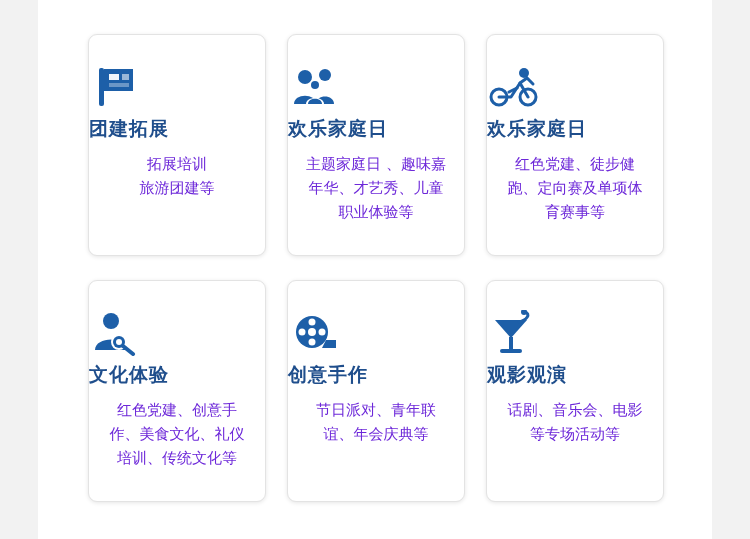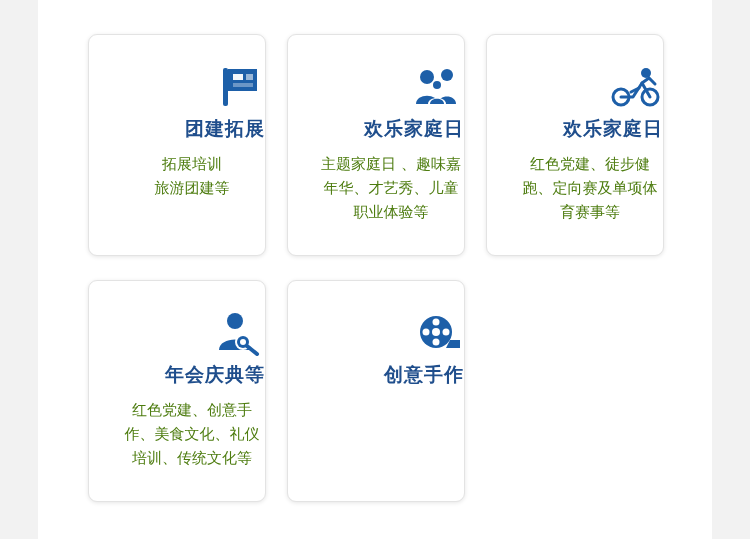--- a/index.html
+++ b/index.html
@@ -48,21 +48,21 @@
   .card {
     width: 178px;
     height: 222px;
     background: #ffffff;
     border: 1px solid #e3e3e3;
     border-radius: 9px;
     box-shadow: 0 1px 4px rgba(0,0,0,0.10);
     box-sizing: border-box;
     display: flex;
     flex-direction: column;
-    align-items: flex-end;
+    align-items: flex-start;
     padding-top: 26px;
   }
   .icon-wrap {
     height: 52px;
     display: flex;
     align-items: center;
     justify-content: center;
   }
   .card-title {
     font-size: 19px;
@@ -70,22 +70,23 @@
     color: #1f4e8c;
     letter-spacing: 1px;
     margin-top: 4px;
     line-height: 1.2;
   }
   .card-desc {
     margin-top: 12px;
     width: 146px;
     font-size: 15px;
     line-height: 1.62;
-    color: #4d7c0f;
+    color: #6d28d9;
     text-align: center;
+    margin-left: 15px;
   }
   .svg-icon { display: block; }
 </style>
 </head>
 <body>
 
 <div class="page">
   <div class="edge-left"></div>
   <div class="edge-right"></div>
 
@@ -142,34 +143,48 @@
       <div class="icon-wrap">
         <svg class="svg-icon" width="52" height="46" viewBox="0 0 52 46" aria-hidden="true">
           <circle cx="22" cy="11" r="8" fill="#1d5fa8"></circle>
           <path d="M6 40 C6 26 38 26 38 40 Z" fill="#1d5fa8"></path>
           <circle cx="30" cy="32" r="8" fill="#ffffff"></circle>
           <circle cx="30" cy="32" r="6" fill="#1d5fa8"></circle>
           <path d="M34 36 L44 44" stroke="#1d5fa8" stroke-width="4" stroke-linecap="round"></path>
           <circle cx="30" cy="32" r="3" fill="#ffffff"></circle>
         </svg>
       </div>
-      <div class="card-title">年会庆典等</div>
+      <div class="card-title">文化体验</div>
       <div class="card-desc">红色党建、创意手作、美食文化、礼仪培训、传统文化等</div>
     </div>
 
     <div class="card">
       <div class="icon-wrap">
         <svg class="svg-icon" width="52" height="46" viewBox="0 0 52 46" aria-hidden="true">
           <circle cx="24" cy="22" r="16" fill="#1d5fa8"></circle>
           <circle cx="24" cy="22" r="4" fill="#ffffff"></circle>
           <circle cx="24" cy="12" r="3.5" fill="#ffffff"></circle>
           <circle cx="24" cy="32" r="3.5" fill="#ffffff"></circle>
           <circle cx="14" cy="22" r="3.5" fill="#ffffff"></circle>
           <circle cx="34" cy="22" r="3.5" fill="#ffffff"></circle>
           <path d="M38 30 H48 V38 H34 Z" fill="#1d5fa8"></path>
         </svg>
       </div>
       <div class="card-title">创意手作</div>
+      <div class="card-desc">节日派对、青年联谊、年会庆典等</div>
     </div>
 
+    <div class="card">
+      <div class="icon-wrap">
+        <svg class="svg-icon" width="52" height="46" viewBox="0 0 52 46" aria-hidden="true">
+          <path d="M8 10 H40 L24 28 Z" fill="#1d5fa8"></path>
+          <rect x="22" y="27" width="4" height="13" fill="#1d5fa8"></rect>
+          <rect x="13" y="39" width="22" height="4" rx="2" fill="#1d5fa8"></rect>
+          <path d="M32 12 C40 10 44 4 38 2" fill="none" stroke="#1d5fa8" stroke-width="3" stroke-linecap="round"></path>
+          <circle cx="37" cy="2" r="3" fill="#1d5fa8"></circle>
+        </svg>
+      </div>
+      <div class="card-title">观影观演</div>
+      <div class="card-desc">话剧、音乐会、电影等专场活动等</div>
+    </div>
 
   </div>
 </div>
 
 </body></html>

